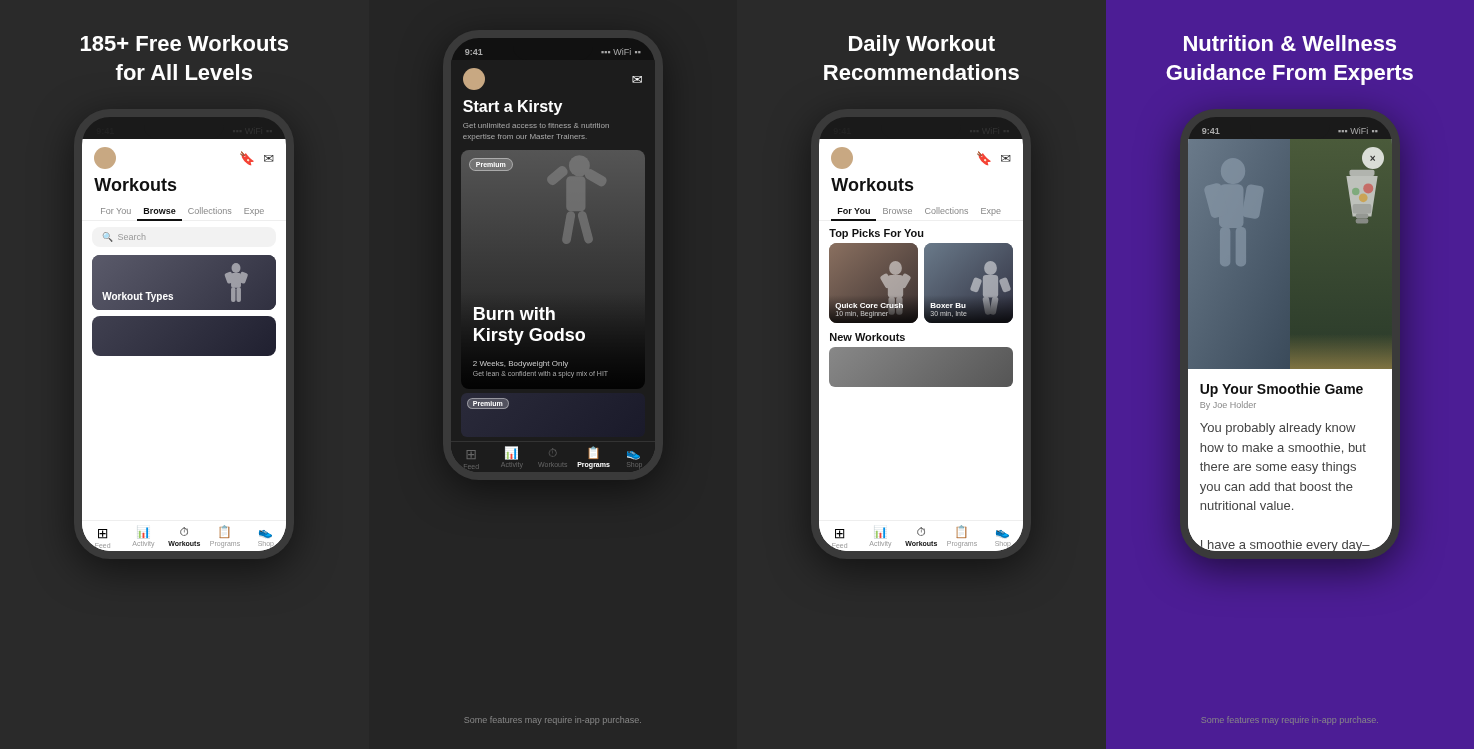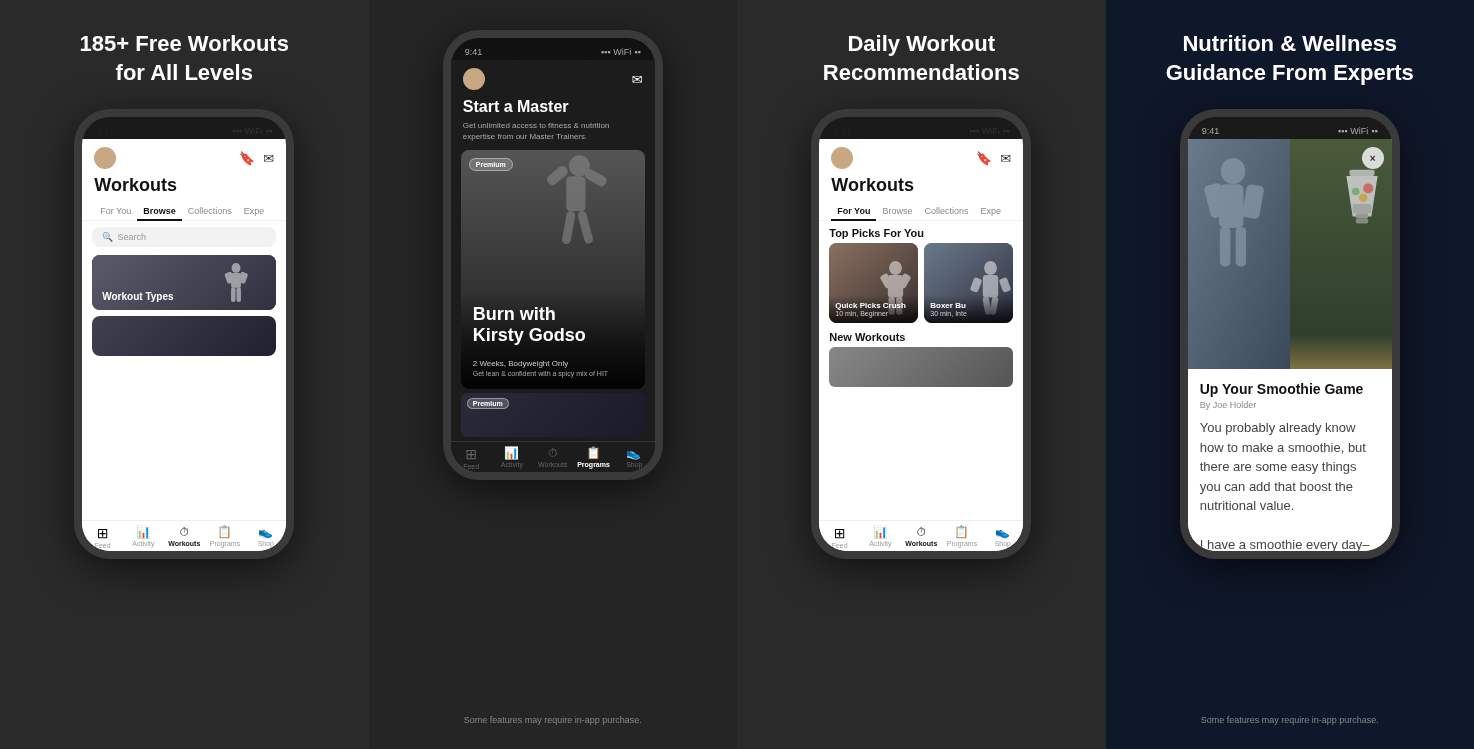--- a/index.html
+++ b/index.html
@@ -62,21 +62,21 @@
       justify-content: space-between;
       align-items: center;
       padding: 6px 14px 0;
       font-size: 9px;
       color: #333;
       height: 22px;
       position: relative;
       z-index: 5;
     }
 
-    .status-time { font-weight: 400; color: #222; font-size: 9px; }
+    .status-time { font-weight: 700; color: #222; font-size: 9px; }
     .status-icons { display: flex; gap: 3px; align-items: center; }
 
     
     .screen {
       width: 100%;
       height: calc(100% - 22px);
       background: #fff;
       overflow: hidden;
       display: flex;
       flex-direction: column;
@@ -498,21 +498,21 @@
     </div>
     <div class="screen screen-dark" style="display:flex;flex-direction:column;">
       <div class="screen2-header">
         <div class="avatar-circle" style="background:#c8a882;"></div>
         <div class="header-icons">
           <span class="header-icon header-icon-dark">✉</span>
         </div>
       </div>
 
       <div style="padding: 4px 12px 8px;">
-        <div class="dark-header-title" style="padding:0;font-size:16px;">Start a Master</div>
+        <div class="dark-header-title" style="padding:0;font-size:16px;">Start a Kirsty</div>
         <div style="color:#aaa;font-size:8px;line-height:1.4;margin-top:4px;white-space:pre-line;">Get unlimited access to fitness &amp; nutrition
 expertise from our Master Trainers.</div>
       </div>
 
       <div class="program-hero" style="margin:0 10px;border-radius:8px;overflow:hidden;flex:1;position:relative;">
         <div style="width:100%;height:100%;background:linear-gradient(to bottom, #555 0%, #1a1a1a 100%);position:relative;display:flex;align-items:center;justify-content:center;">
 
           <svg viewBox="0 0 100 160" style="width:120px;height:140px;opacity:0.6;position:absolute;right:10px;top:0;">
             <ellipse cx="55" cy="18" rx="12" ry="12" fill="#888"></ellipse>
             <rect x="40" y="30" width="22" height="40" rx="5" fill="#888"></rect>
@@ -601,21 +601,21 @@
             <svg viewBox="0 0 60 100" style="position:absolute;right:0;bottom:0;width:45px;height:80%;opacity:0.5;">
               <ellipse cx="30" cy="14" rx="10" ry="11" fill="#fff"></ellipse>
               <rect x="18" y="25" width="24" height="35" rx="5" fill="#fff"></rect>
               <rect x="5" y="28" width="13" height="22" rx="4" fill="#fff" transform="rotate(-30,5,28)"></rect>
               <rect x="42" y="28" width="13" height="22" rx="4" fill="#fff" transform="rotate(30,55,28)"></rect>
               <rect x="19" y="59" width="10" height="28" rx="4" fill="#fff"></rect>
               <rect x="31" y="59" width="10" height="28" rx="4" fill="#fff"></rect>
             </svg>
           </div>
           <div class="workout-card-info">
-            <div class="workout-card-title">Quick Picks Crush</div>
+            <div class="workout-card-title">Quick Core Crush</div>
             <div class="workout-card-meta">10 min, Beginner</div>
           </div>
         </div>
         <div class="workout-card wc2">
           <div style="width:100%;height:100%;background:linear-gradient(to bottom right,#6a7a8a,#303040);position:relative;">
             <svg viewBox="0 0 60 100" style="position:absolute;right:0;bottom:0;width:45px;height:80%;opacity:0.5;">
               <ellipse cx="30" cy="14" rx="10" ry="11" fill="#fff"></ellipse>
               <rect x="18" y="25" width="24" height="35" rx="5" fill="#fff"></rect>
               <rect x="5" y="28" width="13" height="22" rx="4" fill="#fff" transform="rotate(20,5,28)"></rect>
               <rect x="42" y="28" width="13" height="22" rx="4" fill="#fff" transform="rotate(-20,55,28)"></rect>
@@ -652,21 +652,21 @@
         </div>
         <div class="nav-item">
           <span class="nav-icon" style="font-size:12px;">👟</span>
           <span class="nav-label">Shop</span>
         </div>
       </div>
     </div>
   </div>
 </div>
 
-<div class="panel" style="background:#0f172a;">
+<div class="panel" style="background:#4c1d95;">
   <h2 class="panel-title" style="white-space: pre-line;">Nutrition &amp; Wellness
 Guidance From Experts</h2>
 
   <div class="phone" style="background:#1a1a1a;">
     <div class="notch" style="background:#1a1a1a;"></div>
     <div class="status-bar">
       <span class="status-time" style="color:#aaa;">9:41</span>
       <div class="status-icons">
         <span style="font-size:9px;color:#aaa;">▪▪▪</span>
         <span style="font-size:9px;color:#aaa;">WiFi</span>

